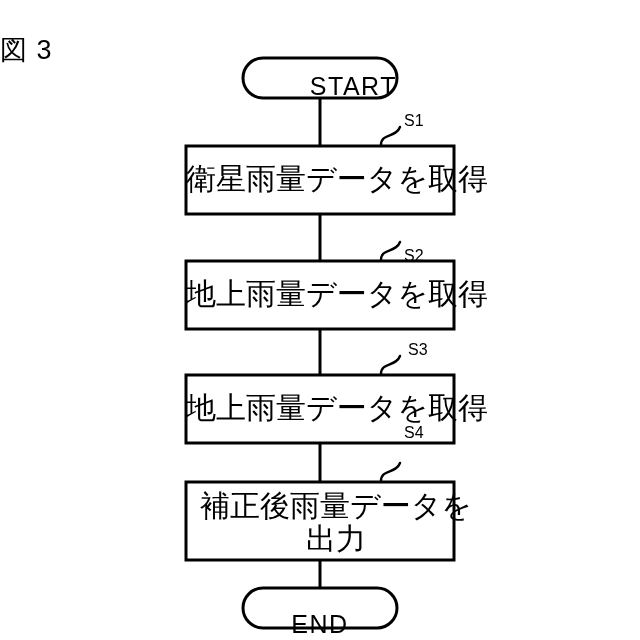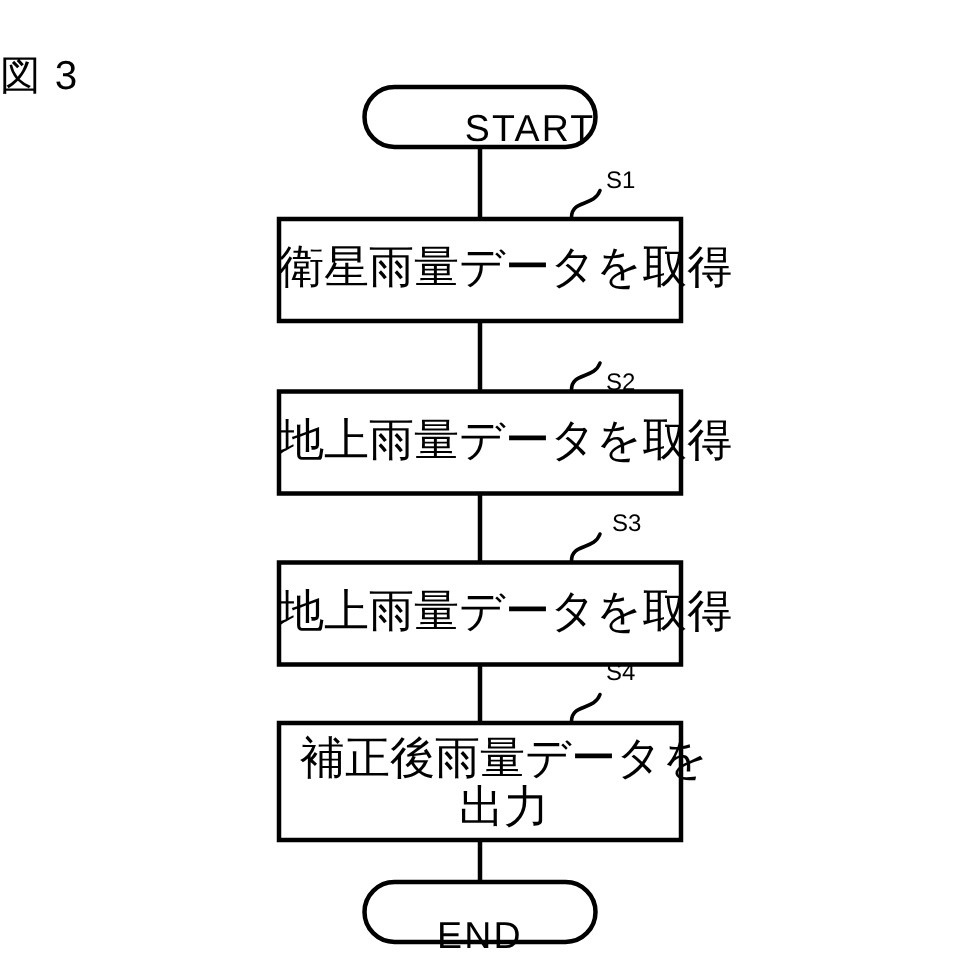--- a/index.html
+++ b/index.html
@@ -128,15 +128,15 @@
 出力</div>
 
   <div class="node-text terminal-text" style="left:243px; top:604px; width:154px; height:44px;">END</div>
 
   <div class="step-label" style="left:404px; top:112px;">S1</div>
 
   <div class="step-label" style="left:404px; top:227px;margin-top:20px;">S2</div>
 
   <div class="step-label" style="left:408px; top:341px;">S3</div>
 
-  <div class="step-label" style="left:404px; top:440px;">S4</div>
+  <div class="step-label" style="left:404px; top:424px;">S4</div>
 
 </div>
 
 </body></html>

